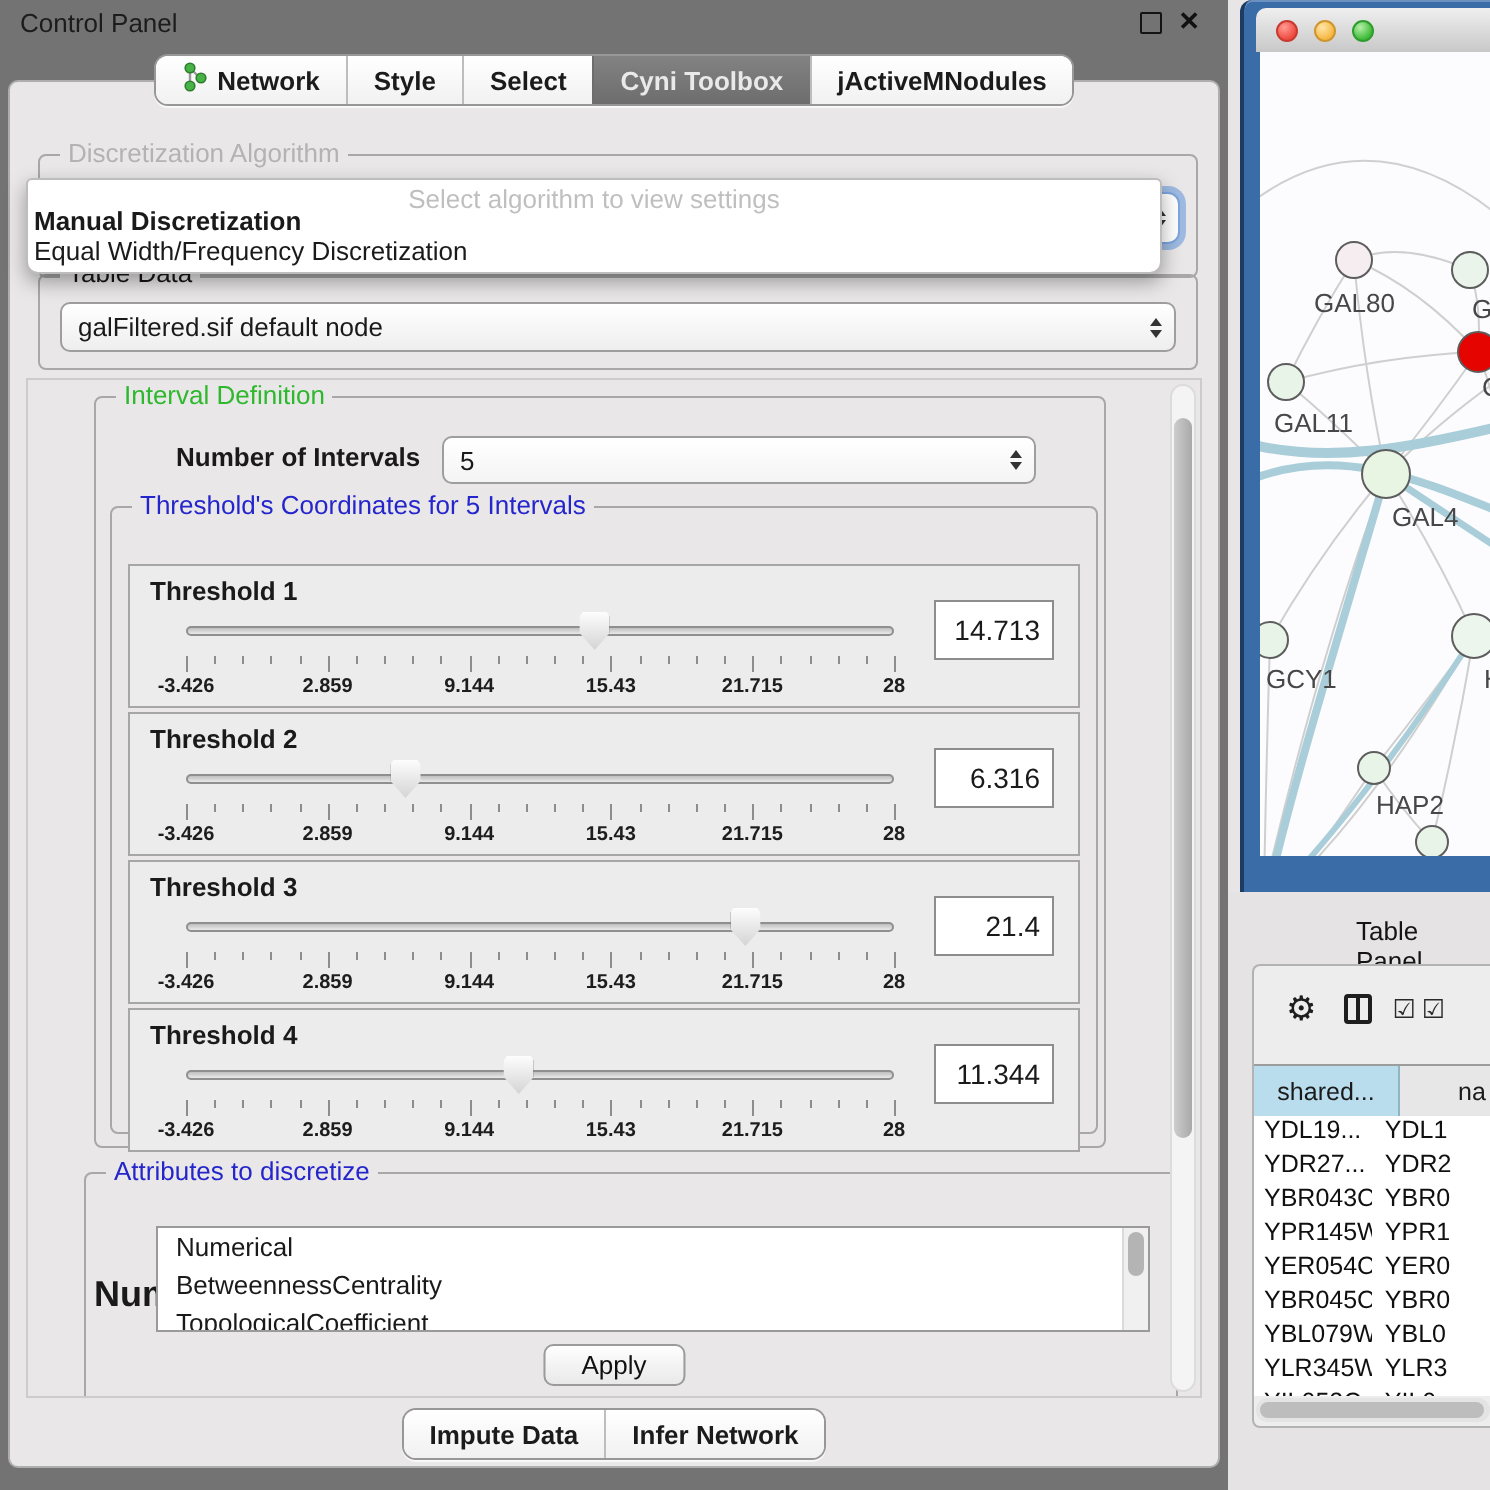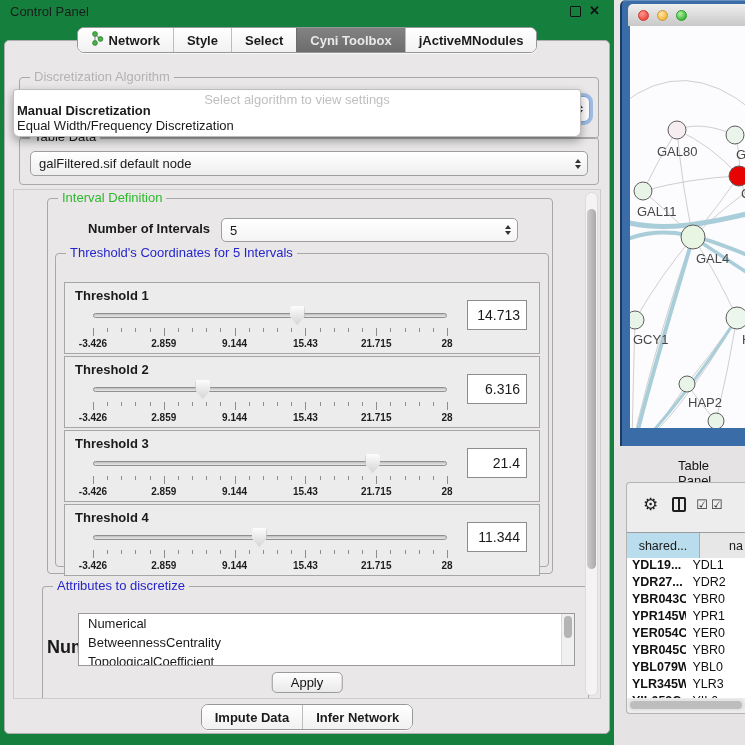--- a/index.html
+++ b/index.html
@@ -1,18 +1,18 @@
 <!DOCTYPE html>
 <html><head>
 <meta charset="utf-8">
 <style>
   html,body{margin:0;padding:0;width:745px;height:745px;overflow:hidden;background:#e7e5e5;
     font-family:"Liberation Sans",sans-serif;font-size:13px;color:#1a1a1a;}
   
-  #control-panel{position:absolute;left:0;top:0;width:614px;height:745px;background:#15803d;}
+  #control-panel{position:absolute;left:0;top:0;width:614px;height:745px;background:#737373;}
   .cp-titlebar{height:22px;display:flex;align-items:center;padding:0 10px;}
   .cp-title{font-size:13px;color:#1c1c1c;}
   .win-btns{margin-left:auto;display:flex;align-items:center;gap:8px;padding-right:4px;}
   .float-btn{width:9px;height:9px;border:1.5px solid #141414;border-radius:1px;}
   .close-btn{font-weight:900;font-size:13px;color:#111;line-height:10px;}
   .seg-bar{position:absolute;top:27px;left:0;width:614px;display:flex;justify-content:center;z-index:6;}
   .seg{display:flex;border:1px solid #979797;border-radius:7px;overflow:hidden;height:24px;
     background:#fff;box-shadow:0 1px 0 rgba(255,255,255,.7);}
   .seg-item{display:flex;align-items:center;gap:5px;padding:0 13px;font-size:13px;font-weight:bold;
     color:#1b1b1b;background:linear-gradient(#ffffff,#f1f1f1);border-left:1px solid #bdbdbd;white-space:nowrap;}
@@ -93,21 +93,21 @@
   .colicon{margin-left:14px;width:14px;height:15px;border:2px solid #1e1e1e;border-radius:2px;position:relative;box-sizing:border-box;}
   .colicon:before{content:"";position:absolute;left:4px;top:0;bottom:0;width:2px;background:#1e1e1e;}
   .chk{margin-left:10px;font-size:13px;color:#2a2a2a;letter-spacing:1px;}
   .chk+.chk{margin-left:2px;}
   .tp-header{position:absolute;left:0;top:49px;display:flex;height:25px;border-top:1px solid #9c9c9c;
     border-bottom:1px solid #9c9c9c;font-size:12.5px;}
   .th1{width:72px;background:#b9ddec;border-right:1px solid #8fb4c4;display:flex;align-items:center;justify-content:center;}
   .th2{width:72px;background:#e7e7e7;display:flex;align-items:center;justify-content:center;}
   .tp-rows{position:absolute;left:0;top:75px;right:0;height:140px;background:#fff;overflow:hidden;}
   .trow{display:flex;height:17px;font-size:12.5px;color:#101010;}
-  .td1{width:72px;padding-left:5px;box-sizing:border-box;white-space:nowrap;overflow:hidden;font-weight:bold;}
+  .td1{width:72px;padding-left:5px;box-sizing:border-box;white-space:nowrap;overflow:hidden;}
   .td2{width:72px;padding-left:6px;box-sizing:border-box;white-space:nowrap;}
   .hsb{position:absolute;left:1px;right:1px;top:216px;height:12px;background:#e4e4e4;border-radius:6px;}
   .hsb-thumb{position:absolute;left:2px;top:2px;height:8px;width:96%;border-radius:4px;background:#bdbdbd;}
 </style>
 </head>
 <body>
 
 <div id="control-panel">
   <div class="cp-titlebar">
     <span class="cp-title">Control Panel</span>

